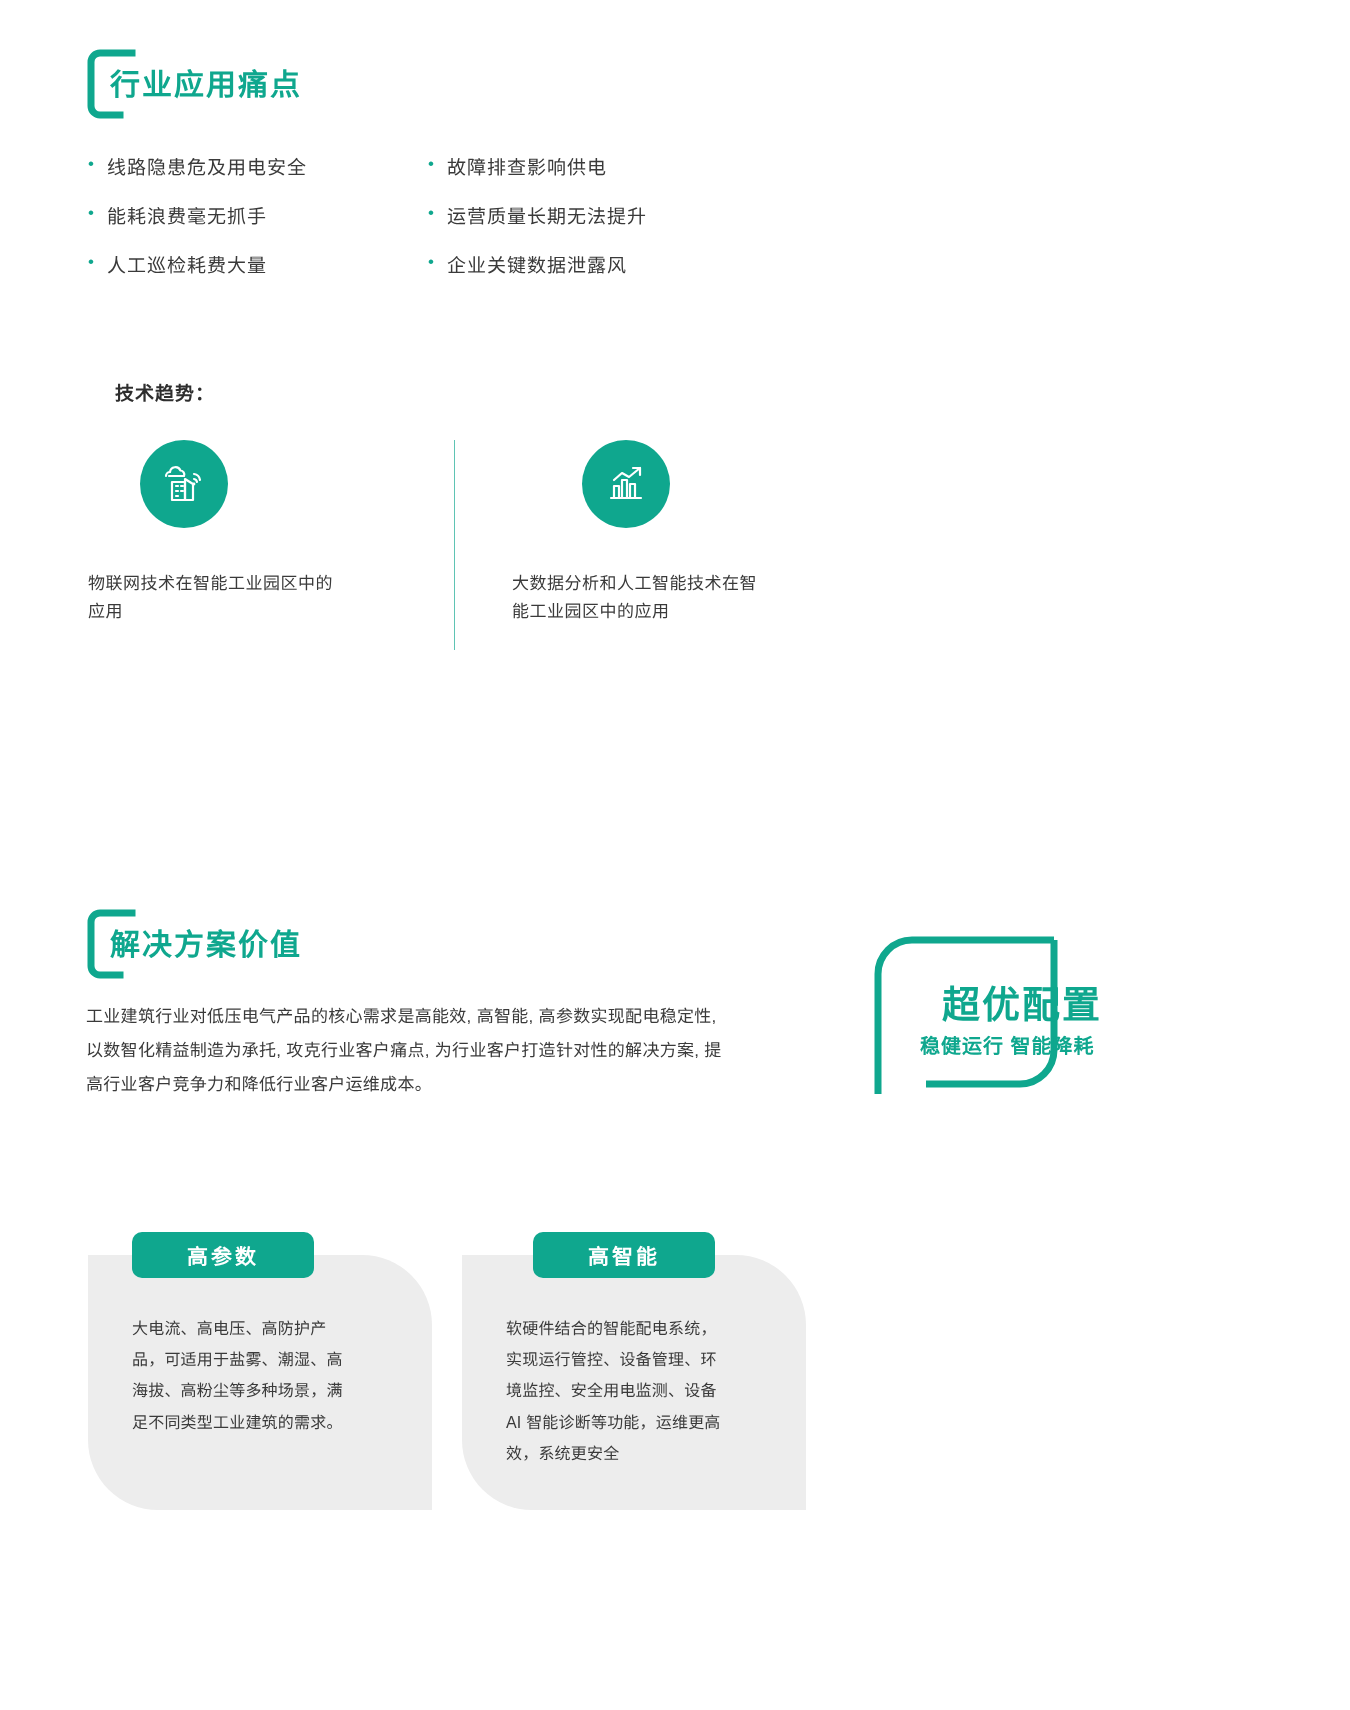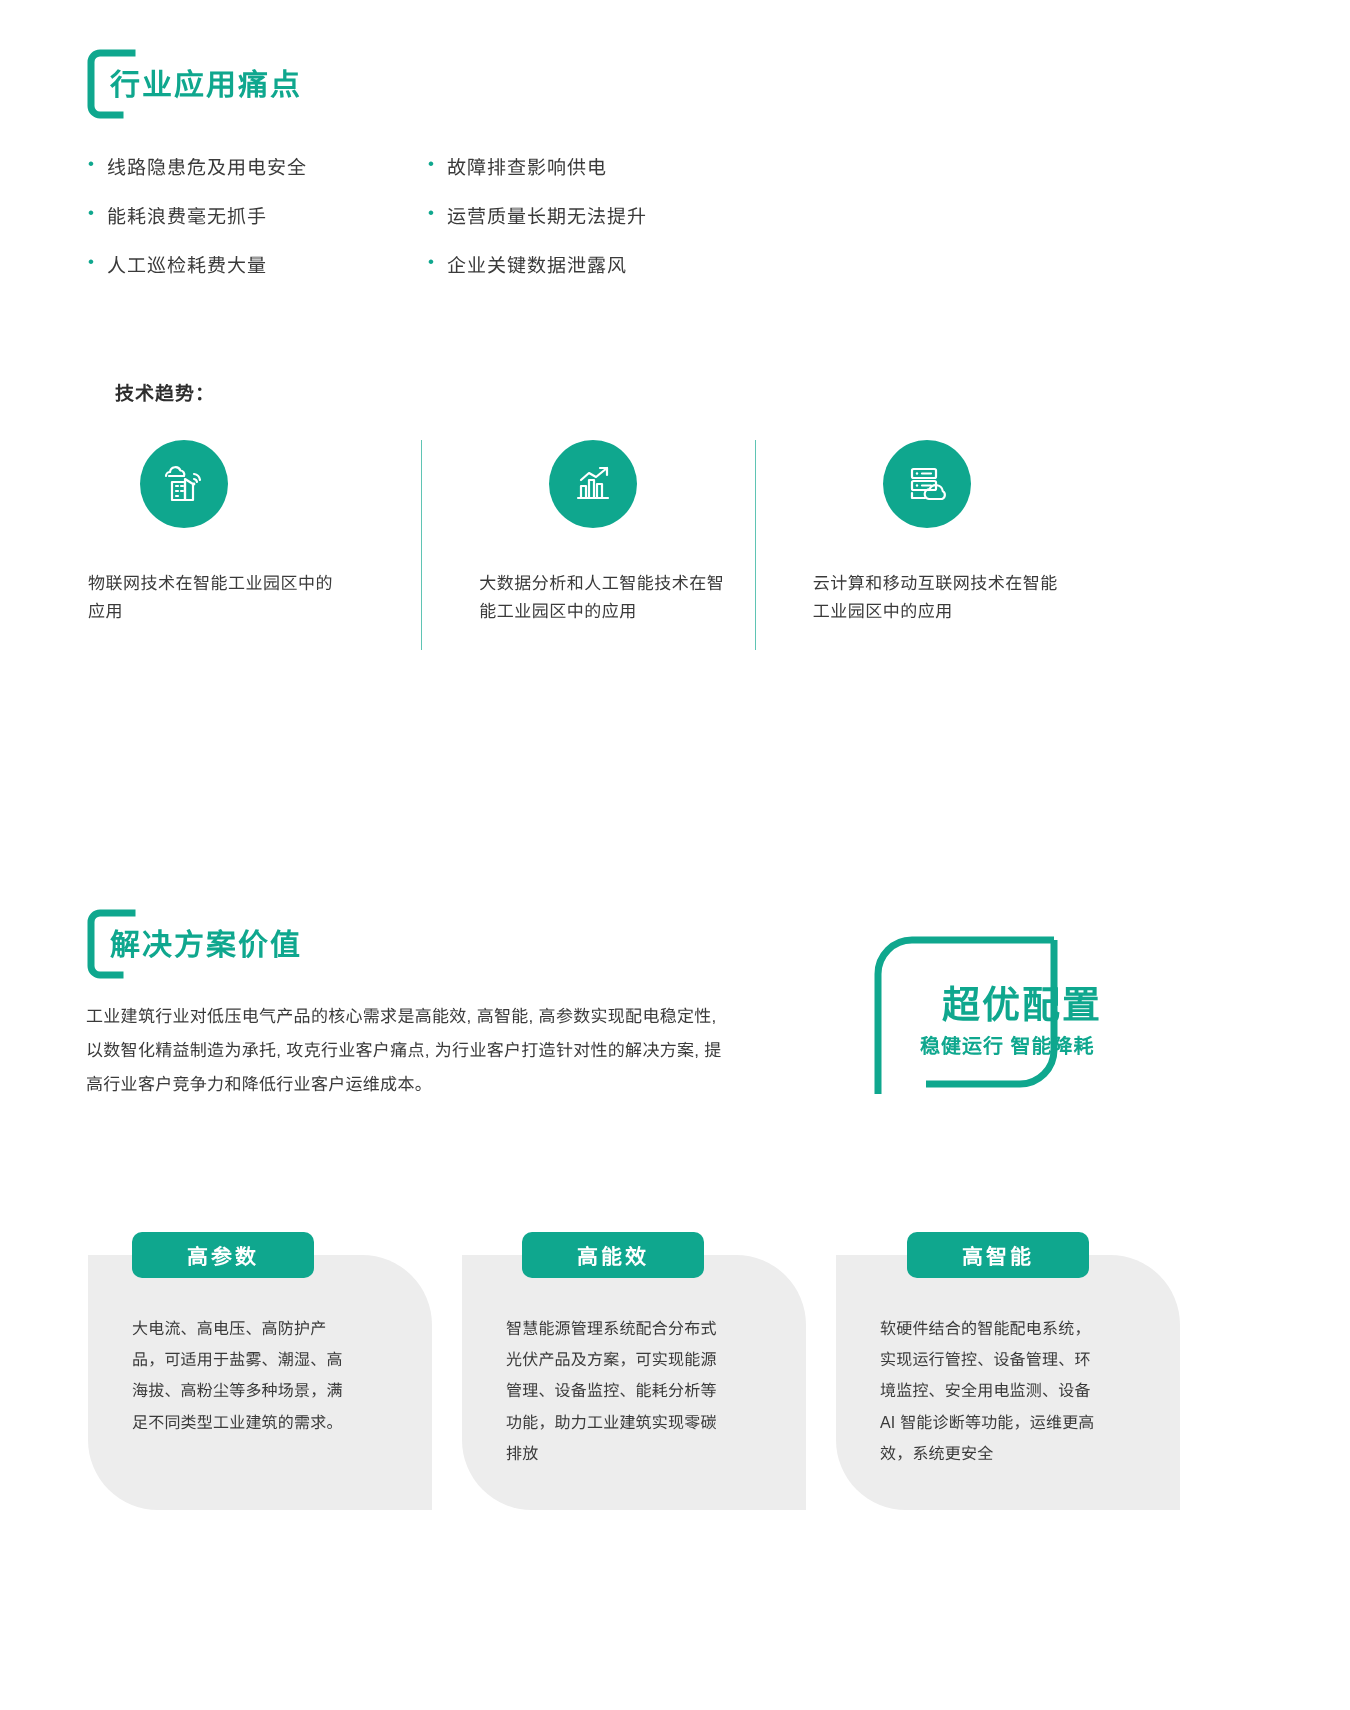--- a/index.html
+++ b/index.html
@@ -293,37 +293,20 @@
             <rect x="20" y="20" width="5" height="18"></rect>
             <rect x="28" y="24" width="5" height="14"></rect>
             <polyline points="12,20 20,13 27,17 38,8"></polyline>
             <polyline points="31,8 38,8 38,15"></polyline>
           </g>
         </svg>
       </div>
       <div class="trend-text">大数据分析和人工智能技术在智能工业园区中的应用</div>
     </div>
 
-    <div class="trend-col c3 divider">
-      <div class="circle">
-        <svg width="48" height="48" viewBox="0 0 48 48">
-          <g fill="none" stroke="#ffffff" stroke-width="2.2" stroke-linecap="round" stroke-linejoin="round">
-            <rect x="9" y="9" width="24" height="9" rx="1.5"></rect>
-            <circle cx="14" cy="13.5" r="1.2" fill="#ffffff" stroke="none"></circle>
-            <line x1="19" y1="13.5" x2="28" y2="13.5"></line>
-            <rect x="9" y="21" width="24" height="9" rx="1.5"></rect>
-            <circle cx="14" cy="25.5" r="1.2" fill="#ffffff" stroke="none"></circle>
-            <line x1="19" y1="25.5" x2="28" y2="25.5"></line>
-            <path d="M9 33 v5 h13"></path>
-            <path d="M26 39 a5 5 0 0 1 0.6-9.95 a7 7 0 0 1 13.2 2.1 A4.4 4.4 0 0 1 39 39 z"></path>
-          </g>
-        </svg>
-      </div>
-      <div class="trend-text">云计算和移动互联网技术在智能工业园区中的应用</div>
-    </div>
 
   </div>
 
   <div class="section-head" style="left:86px; top:908px;">
     <span class="bracket">
       <svg width="60" height="72" viewBox="0 0 60 72">
         <path d="M46 5 H14 A9 9 0 0 0 5 14 V58 A9 9 0 0 0 14 67 H34" fill="none" stroke="#0fa78e" stroke-width="7" stroke-linecap="square"></path>
       </svg>
     </span>
     <span class="section-title">解决方案价值</span>
@@ -341,24 +324,20 @@
     <div class="badge-sub">稳健运行 智能降耗</div>
   </div>
 
   <div class="cards">
 
     <div class="card c1">
       <div class="card-tab">高参数</div>
       <div class="card-body">大电流、高电压、高防护产品，可适用于盐雾、潮湿、高海拔、高粉尘等多种场景，满足不同类型工业建筑的需求。</div>
     </div>
 
-    <div class="card c2">
-      <div class="card-tab">高能效</div>
-      <div class="card-body">智慧能源管理系统配合分布式光伏产品及方案，可实现能源管理、设备监控、能耗分析等功能，助力工业建筑实现零碳排放</div>
-    </div>
 
     <div class="card c3">
       <div class="card-tab">高智能</div>
       <div class="card-body">软硬件结合的智能配电系统，实现运行管控、设备管理、环境监控、安全用电监测、设备 AI 智能诊断等功能，运维更高效，系统更安全</div>
     </div>
 
   </div>
 
 </div>
 

